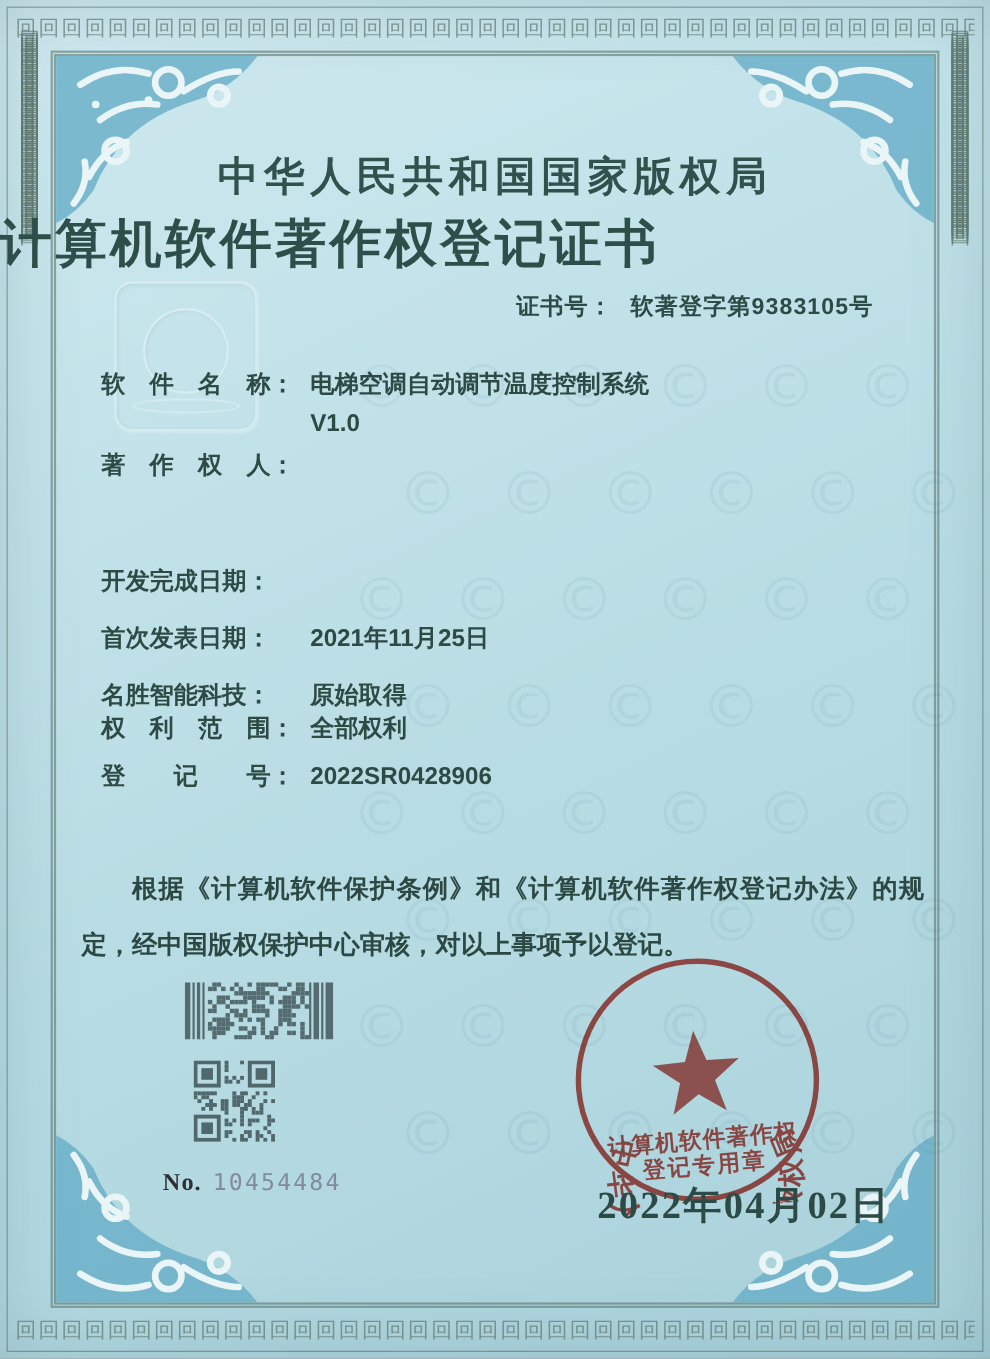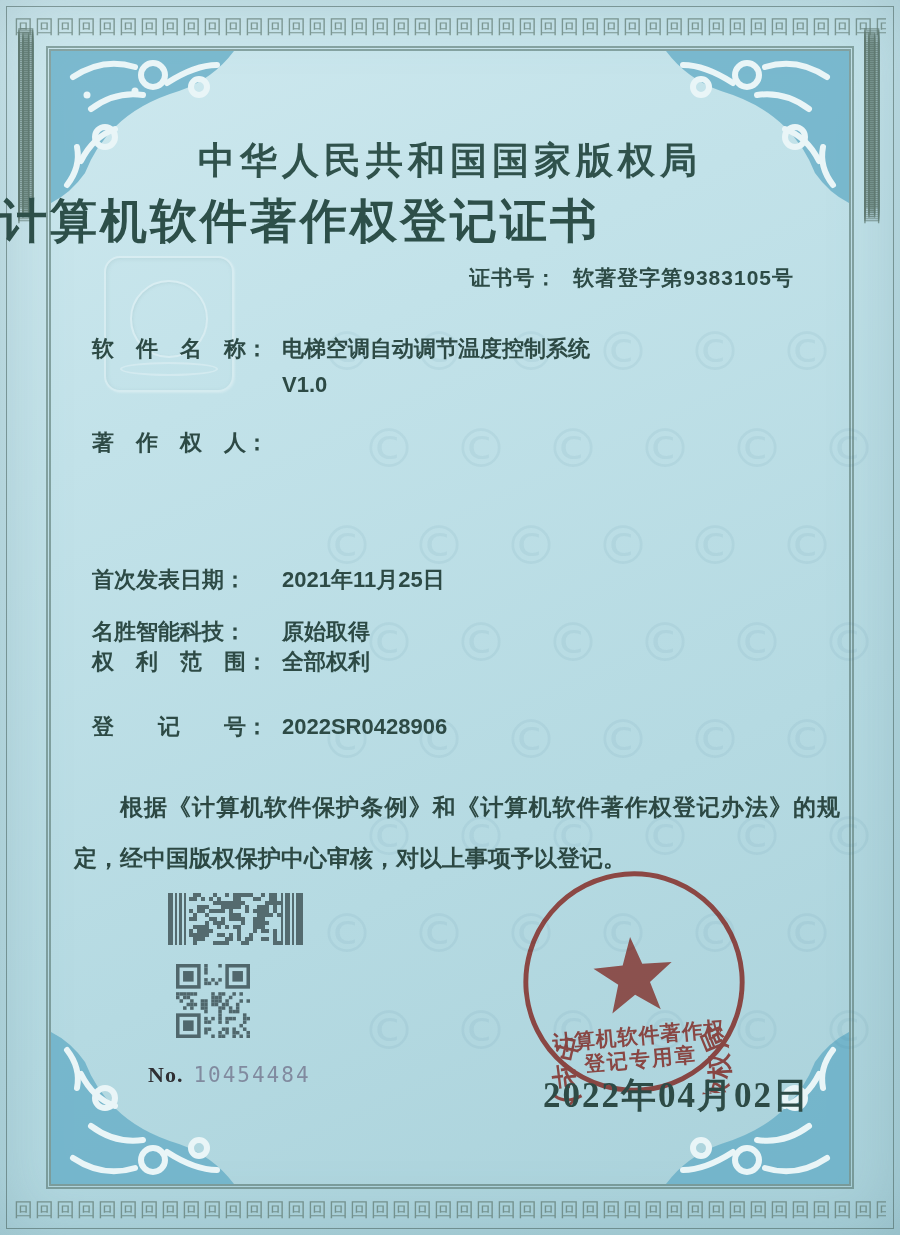--- a/index.html
+++ b/index.html
@@ -50,22 +50,22 @@
   .cert-title{position:absolute;left:0;right:0;top:190px;text-align:left;
     font-size:47px;font-weight:bold;letter-spacing:3px;color:#2d4f49;}
   .cert-no{position:absolute;top:264px;right:106px;font-size:21px;font-weight:bold;
     letter-spacing:1px;color:#2d4b46;font-family:"Liberation Sans","DejaVu Sans",sans-serif;}
   .cert-no .lbl{margin-right:16px;font-family:Liberation Mono, monospace;}
   
   .field{position:absolute;left:92px;display:flex;
     font-family:"Liberation Sans","DejaVu Sans",sans-serif;
     font-size:22px;font-weight:bold;color:#2d4a45;line-height:36px;}
   .field .flabel{display:inline-block;width:190px;flex:0 0 190px;}
-  .f1{top:303px;margin-top:28px;} .f2{top:425px;} .f3{top:510px;} .f4{top:562px;}
-  .f5{top:614px;} .f6{top:644px;} .f7{top:709px;}
+  .f1{top:303px;margin-top:28px;} .f2{top:405px;} .f3{top:510px;} .f4{top:562px;}
+  .f5{top:614px;} .f6{top:644px;} .f7{top:688px;}
   .statement{position:absolute;left:74px;width:766px;top:782px;
     font-family:"Liberation Sans","DejaVu Sans",sans-serif;
     font-size:23px;font-weight:bold;color:#2c4843;line-height:51px;
     text-indent:2em;text-align:justify;}
   
   .barcode{position:absolute;left:168px;top:893px;width:135px;height:52px;opacity:.85;}
   .qrcode{position:absolute;left:176px;top:964px;width:74px;height:74px;opacity:.85;}
   .serial{position:absolute;left:148px;top:1062px;font-size:22px;}
   .serial .no{font-weight:bold;color:#2f2f33;letter-spacing:1px;}
   .serial .num{font-family:"DejaVu Sans Mono",monospace;color:rgba(120,124,147,.85);
@@ -204,20 +204,21 @@
     <span class="flabel">软　件　名　称：</span>
     <span class="fvalue">
       <div>电梯空调自动调节温度控制系统</div>
       <div>V1.0</div>
     </span>
   </div>
   <div class="field f2">
     <span class="flabel">著　作　权　人：</span>
   </div>
   <div class="field f3">
+    <span class="flabel">开发完成日期：</span>
   </div>
   <div class="field f4">
     <span class="flabel">首次发表日期：</span>
     <span class="fvalue">2021年11月25日</span>
   </div>
   <div class="field f5">
     <span class="flabel">名胜智能科技：</span>
     <span class="fvalue">原始取得</span>
   </div>
   <div class="field f6">

